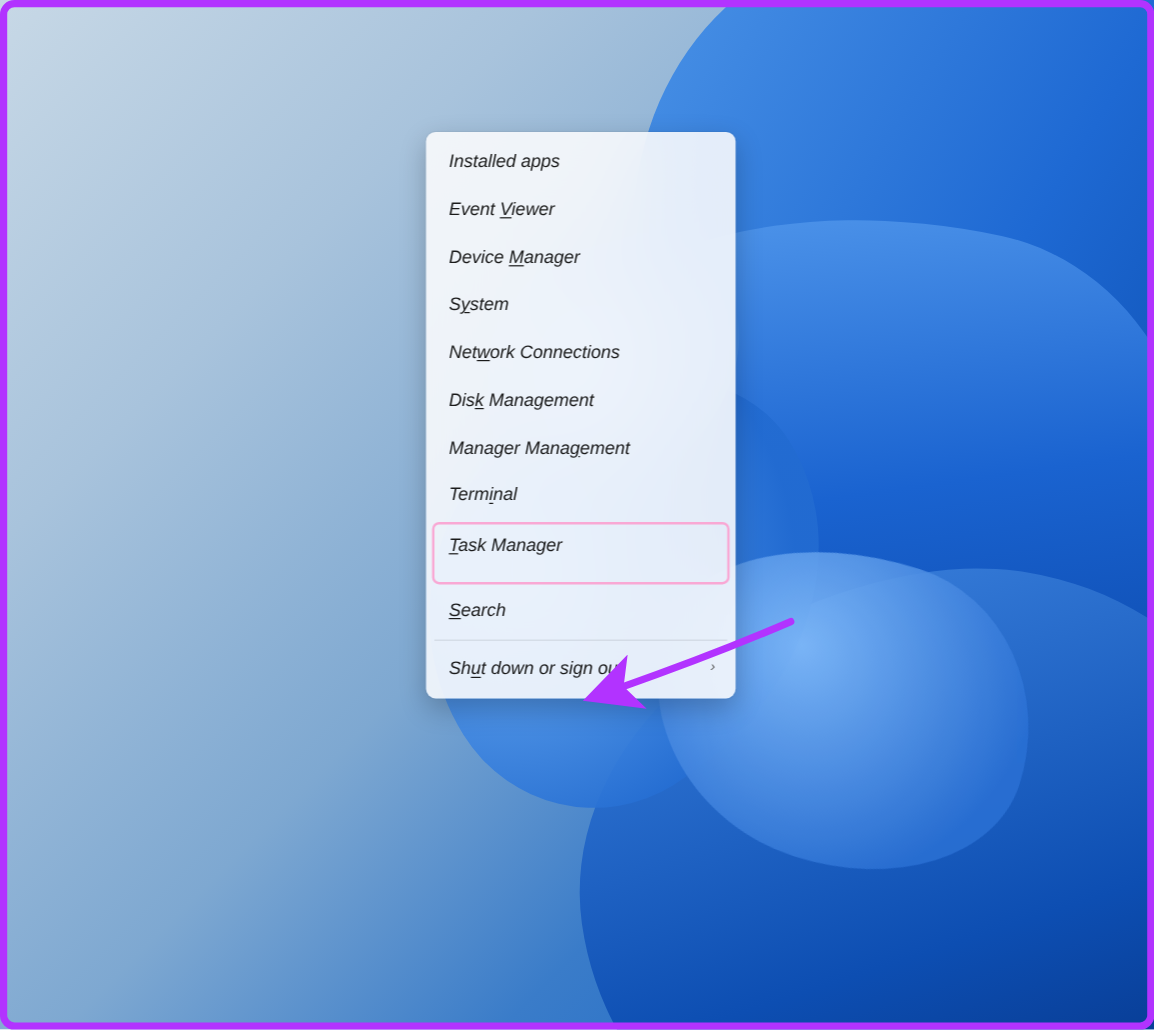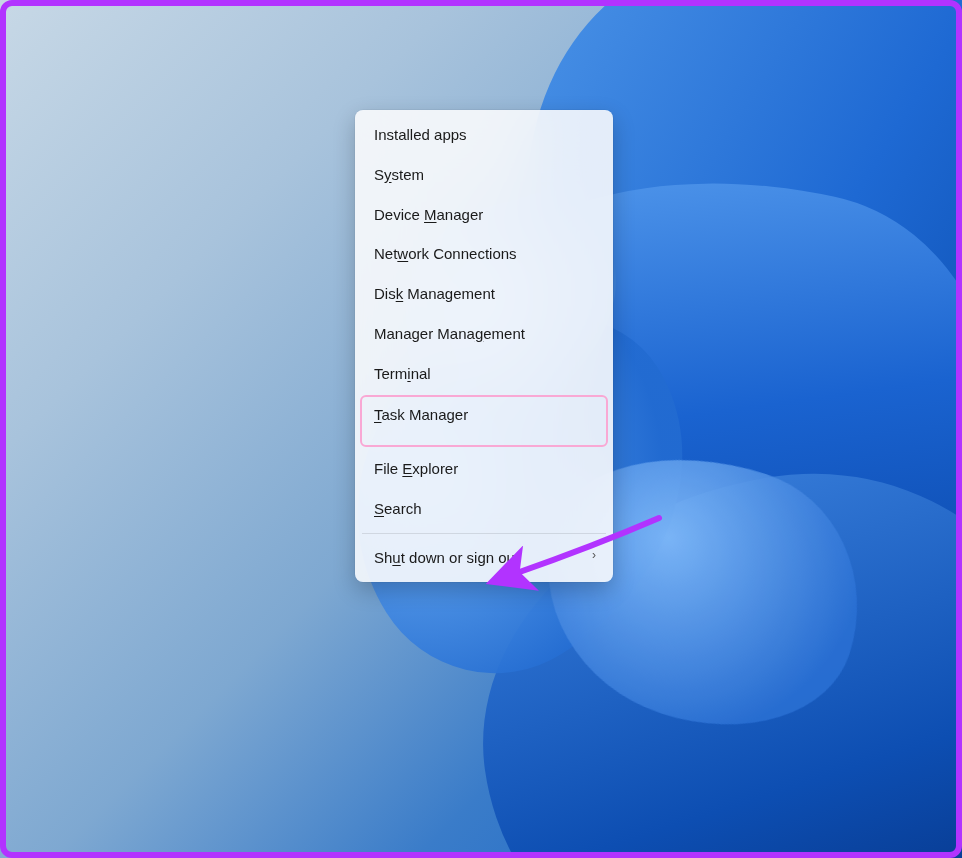--- a/index.html
+++ b/index.html
@@ -94,20 +94,21 @@
     }
     .menu-item {
       padding: 9px 12px 9px 14px;
       font-size: 15px;
       color: #1a1a1a;
       border-radius: 4px;
       cursor: default;
       display: flex;
       justify-content: space-between;
       line-height: 1.45;
+      font-style: italic;
     }
     .menu-item.highlighted {
       border: 2px solid #f9a8d4;
       border-radius: 6px;
       margin: 2px 0;
       padding: 7px 10px 19px 12px;
     }
     .menu-sep {
       height: 1px;
       background: rgba(0,0,0,0.10);
@@ -143,42 +144,42 @@
   <div class="petal p4"></div>
   <div class="petal p5"></div>
   <div class="petal p6"></div>
 </div>
 
 <div class="context-menu" id="context-menu">
     <div class="menu-item">
       <span><span></span><span>Installed apps</span></span>
     </div>
     <div class="menu-item">
-      <span><span>S</span><span class="ul">y</span><span>stem</span></span>
+      <span><span>Event </span><span class="ul">V</span><span>iewer</span></span>
     </div>
     <div class="menu-item">
       <span><span>Device </span><span class="ul">M</span><span>anager</span></span>
+    </div>
+    <div class="menu-item">
+      <span><span>S</span><span class="ul">y</span><span>stem</span></span>
     </div>
     <div class="menu-item">
       <span><span>Net</span><span class="ul">w</span><span>ork Connections</span></span>
     </div>
     <div class="menu-item">
       <span><span>Dis</span><span class="ul">k</span><span> Management</span></span>
     </div>
     <div class="menu-item">
       <span><span>Manager Mana</span><span class="ul">g</span><span>ement</span></span>
     </div>
     <div class="menu-item">
       <span><span>Term</span><span class="ul">i</span><span>nal</span></span>
     </div>
     <div class="menu-item highlighted">
       <span><span></span><span class="ul">T</span><span>ask Manager</span></span>
-    </div>
-    <div class="menu-item">
-      <span><span>File </span><span class="ul">E</span><span>xplorer</span></span>
     </div>
     <div class="menu-item">
       <span><span></span><span class="ul">S</span><span>earch</span></span>
     </div>
     <div class="menu-sep"></div>
     <div class="menu-item">
       <span><span>Sh</span><span class="ul">u</span><span>t down or sign out</span></span>
       <span class="chevron">›</span>
     </div>
   </div>

